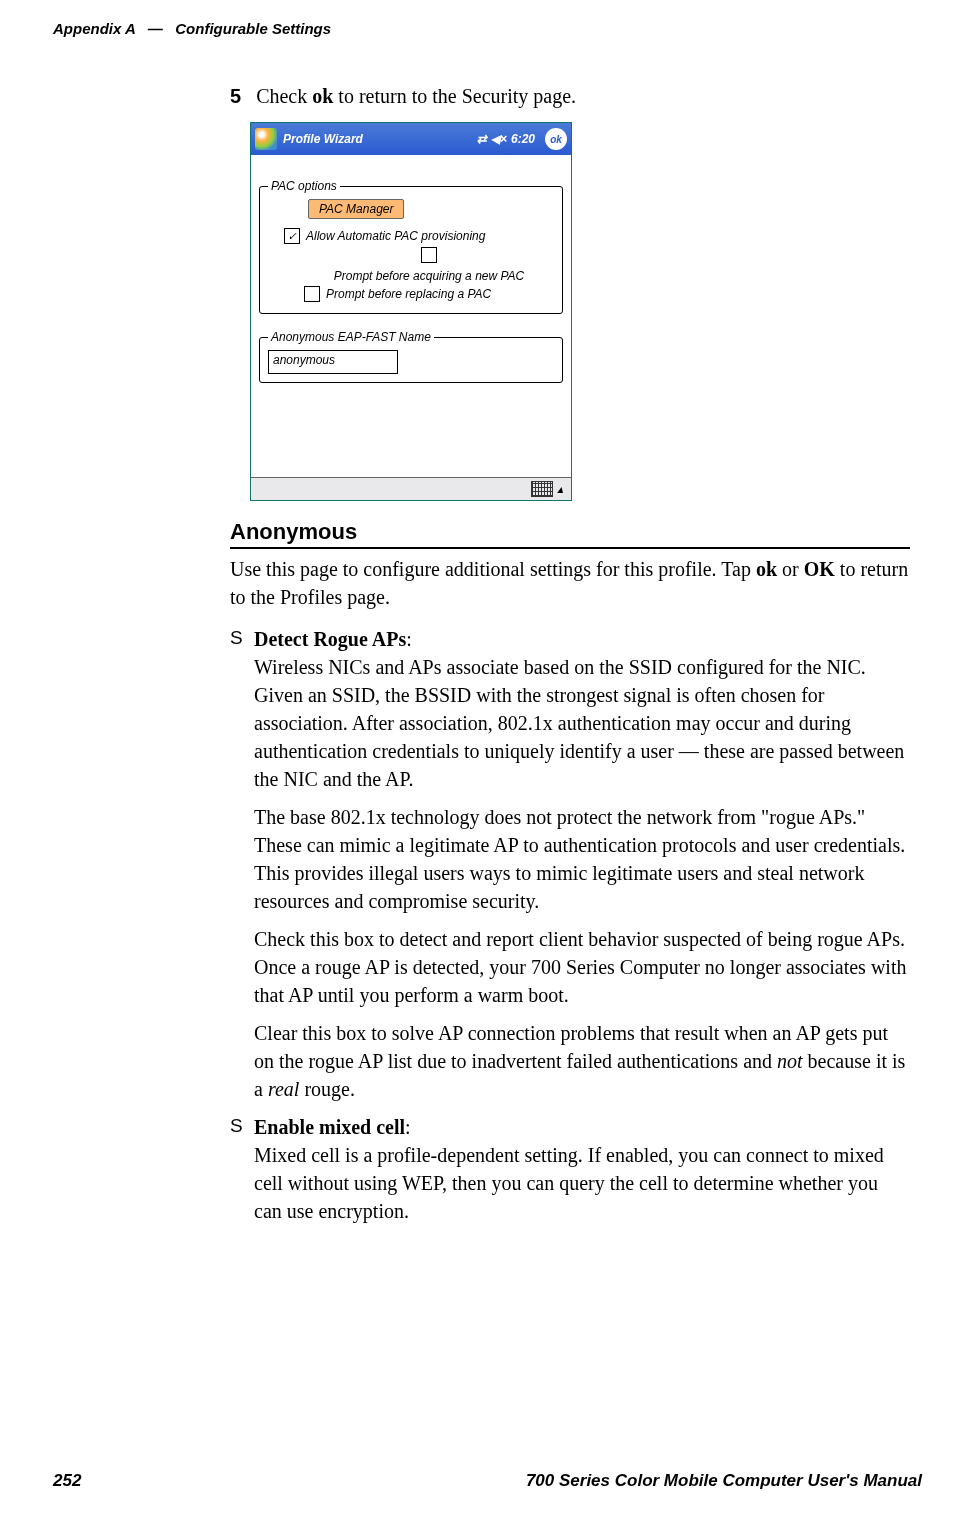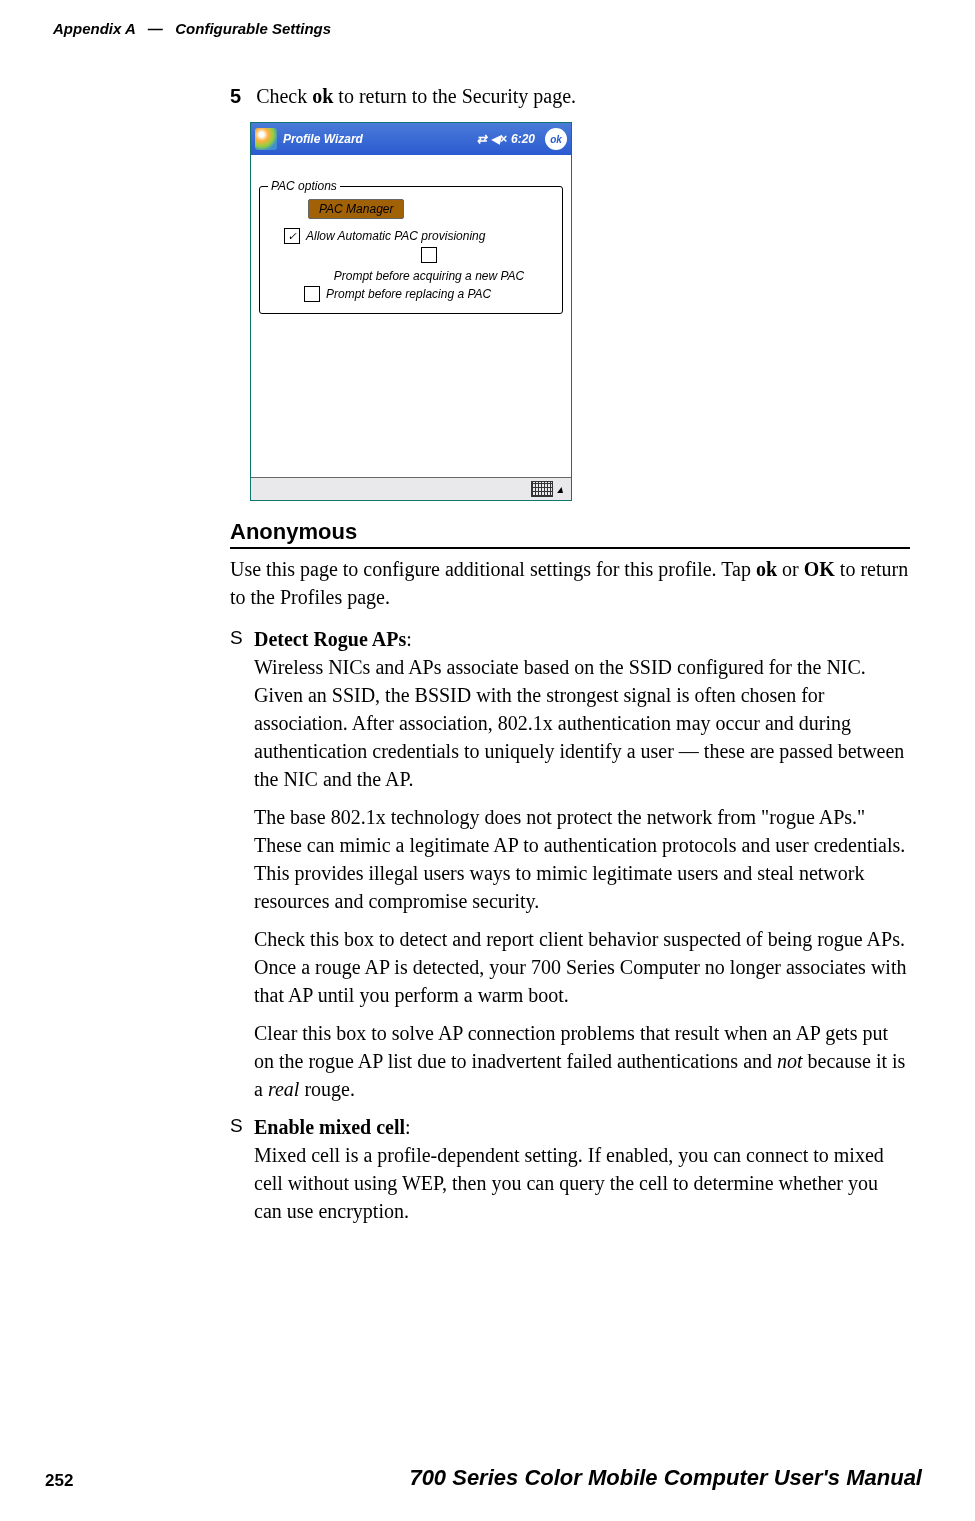--- a/index.html
+++ b/index.html
@@ -77,21 +77,21 @@
   fieldset {
     border: 1px solid #000;
     border-radius: 3px;
     margin: 16px 2px 10px 2px;
     padding: 6px 8px 8px 8px;
   }
   legend { font-size: 12px; padding: 0 3px; }
   .ss-btn {
     font-size: 12px;
     padding: 2px 10px;
-    background: #a16207;
+    background: #fdba74;
     border: 1px solid #666;
     border-radius: 2px;
     display: inline-block;
     margin-left: 40px;
     margin-bottom: 6px;
   }
   .ss-row { display: flex; align-items: center; gap: 6px; margin: 3px 0 3px 16px; }
   .ss-cb {
     width: 14px; height: 14px; border: 1px solid #000;
     display: inline-flex; align-items: center; justify-content: center;
@@ -151,33 +151,34 @@
   .sub {
     font-size: 20px;
     line-height: 1.4;
     margin: 10px 0 10px 24px;
   }
 
   
   .page-num {
     position: absolute;
     bottom: 30px;
-    left: 45px;
+    left: 53px;
     font-family: Arial, sans-serif;
     font-weight: bold;
+    font-style: italic;
     font-size: 17px;
   }
   .manual-title {
     position: absolute;
     bottom: 30px;
     right: 53px;
     font-family: Arial, sans-serif;
     font-weight: bold;
     font-style: italic;
-    font-size: 22px;
+    font-size: 17px;
   }
 </style>
 </head>
 <body>
 
 <div class="header">
   <span>Appendix A</span>
   &nbsp;&nbsp;<span>—</span>&nbsp;&nbsp;
   <span>Configurable Settings</span>
 </div>
@@ -211,20 +212,24 @@
         </div>
         <div class="ss-row" style="margin-left:36px;flex-direction:column;">
           <span class="ss-cb"></span>
           <span>Prompt before acquiring a new PAC</span>
         </div>
         <div class="ss-row" style="margin-left:36px;">
           <span class="ss-cb"></span>
           <span>Prompt before replacing a PAC</span>
         </div>
       </fieldset>
+      <fieldset>
+        <legend>Anonymous EAP-FAST Name</legend>
+        <div class="ss-input">anonymous</div>
+      </fieldset>
     </div>
     <div class="ss-footer">
       <span class="kb-icon"></span>
       <span>▴</span>
     </div>
   </div>
 
   
   <span class="h3">Anonymous</span>
   <div class="para">

